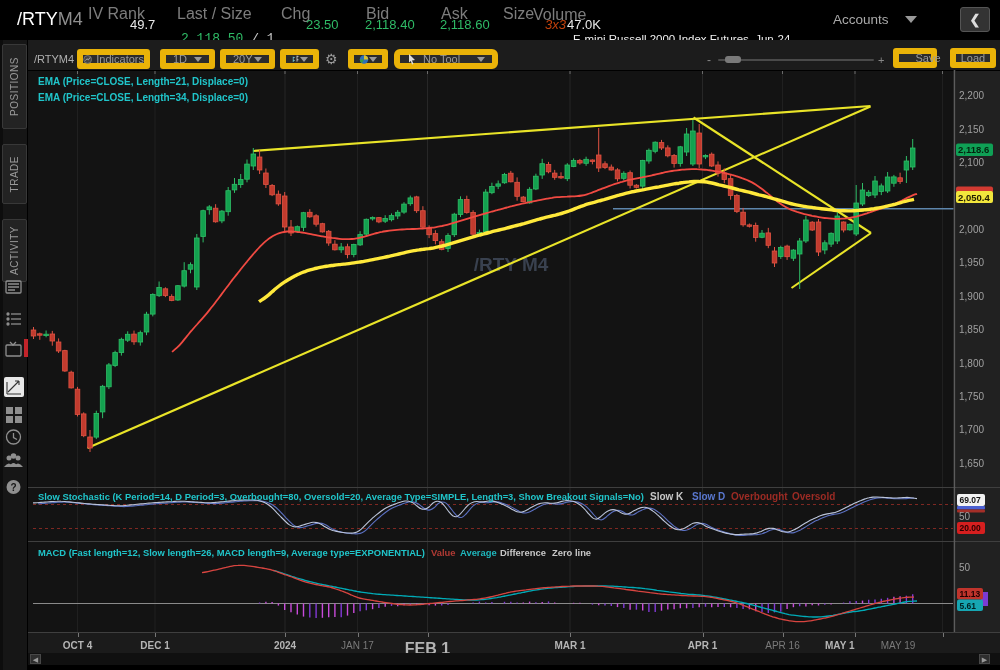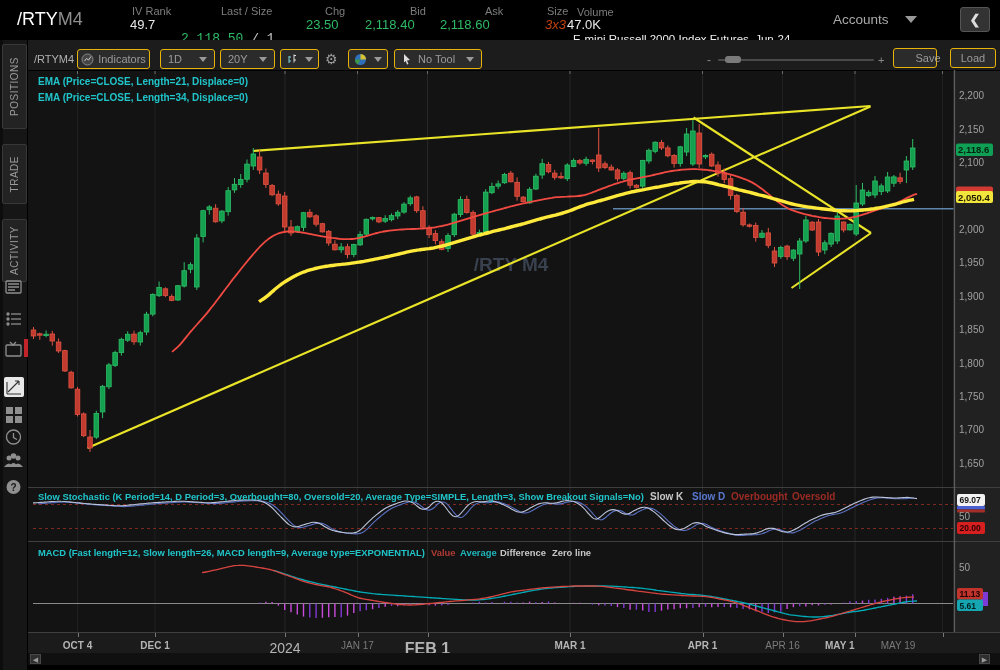--- a/index.html
+++ b/index.html
@@ -1,29 +1,29 @@
 <!DOCTYPE html>
 <html><head><meta charset="utf-8"><style>
 * { margin:0; padding:0; box-sizing:border-box; }
 html,body { width:1000px; height:670px; background:#000; overflow:hidden;
   font-family:"Liberation Sans", sans-serif; }
 #app { position:relative; width:1000px; height:670px; background:#000; }
 .abs { position:absolute; }
-.lab { color:#7d7d7d; font-size:11px;margin-left:44px; }
+.lab { color:#7d7d7d; font-size:16px; }
 .val { font-size:13px; color:#e8e8e8;margin-left:34px; }
 .grn { color:#2FBB66; }
 .axt { font-size:10px; fill:#A0A0A0; font-family:"Liberation Sans",sans-serif; }
 .cyt { font-size:10px; font-weight:bold; fill:#20C5CA; font-family:"Liberation Sans",sans-serif; }
 .cyt2 { font-size:9.4px; font-weight:bold; fill:#20C5CA; font-family:"Liberation Sans",sans-serif; }
 .lbl2 { font-size:10px; font-weight:bold; font-family:"Liberation Sans",sans-serif; }
 .lbl3 { font-size:9.4px; font-weight:bold; font-family:"Liberation Sans",sans-serif; }
 .bdg { font-size:9.5px; font-weight:bold; font-family:"Liberation Sans",sans-serif; }
 .bdg2 { font-size:8.5px; font-weight:bold; font-family:"Liberation Sans",sans-serif; }
 .wm { font-size:19px; font-weight:bold; fill:#39414F; font-family:"Liberation Sans",sans-serif; }
-.btn { position:absolute; background:#2b2b2b; border:1px solid #eab308; border-radius:3px;
+.btn { position:absolute; background:#2b2b2b; border:6px solid #eab308; border-radius:3px;
   color:#9a9a9a; font-size:11px; display:flex; align-items:center; justify-content:center; }
 .caret { width:0; height:0; border-left:4px solid transparent; border-right:4px solid transparent;
   border-top:5px solid #999; display:inline-block; }
 .vtab { position:absolute; left:2px; width:25px; background:#232323; border:1px solid #383838;
   border-radius:2px; color:#9a9a9a; font-size:10px; display:flex; align-items:center; justify-content:center; }
 .vtab span { transform:rotate(180deg); writing-mode:vertical-rl; letter-spacing:0.5px; }
 </style></head><body>
 <div id="app">
 
 <div class="abs" style="left:0;top:0;width:1000px;height:40px;background:#000;">
@@ -123,21 +123,21 @@
       </div>
   <div class="abs" style="left:297px;top:11px;color:#9a9a9a;font-size:14px;">⚙</div>
   <div class="btn" style="left:320px;top:9px;width:40px;height:20px;justify-content:space-between;padding:0 5px;">
     <svg width="13" height="13" viewBox="0 0 13 13">
           <circle cx="6.5" cy="6.5" r="5.5" fill="#2e6fba"></circle>
           <path d="M6.5 1 a5.5 5.5 0 0 1 5.5 5.5 l-5.5 0 z" fill="#d8c22e"></path>
           <path d="M1 6.5 a5.5 5.5 0 0 0 3 4.9 l2.5 -4.9 z" fill="#3a9a4a"></path>
         </svg>
     <span class="caret"></span>
       </div>
-  <div class="btn" style="left:366px;top:9px;width:88px;height:20px;padding:0 7px;justify-content:flex-start;">
+  <div class="btn" style="left:366px;top:9px;width:104px;height:20px;padding:0 7px;justify-content:flex-start;border-radius:6px;">
     <svg width="10" height="12" viewBox="0 0 10 12" style="margin-right:6px;">
           <path d="M2 1 L8 7 L5 7.5 L6.5 11 L5 11.5 L3.8 8 L2 9.5 Z" fill="#ddd"></path>
         </svg>
     No Tool<span class="caret" style="margin-left:auto;"></span></div>
   <span class="abs" style="left:679px;top:13px;color:#888;font-size:12px;">-</span>
   <div class="abs" style="left:690px;top:19px;width:156px;height:2px;background:#4a4a4a;border-radius:1px;"></div>
   <div class="abs" style="left:697px;top:16px;width:16px;height:7px;background:#7a7a7a;border-radius:3px;"></div>
   <span class="abs" style="left:850px;top:14px;color:#888;font-size:11px;">+</span>
   <div class="btn" style="left:865px;top:8px;width:44px;height:20px;padding-left:26px;">Save</div>
   <div class="btn" style="left:922px;top:8px;width:46px;height:20px;">Load</div>
@@ -613,21 +613,21 @@
 
 <line x1="954.5" y1="70" x2="954.5" y2="632" stroke="#5C5C5C" stroke-width="1.6"></line>
 </svg></div>
 
 <div class="abs" style="left:28px;top:632px;width:972px;height:21px;background:#1b1b1b;border-top:1px solid #3f3f3f;">
 </div>
 <span class="abs" style="left:47.5px;top:640px;width:60px;text-align:center;font-size:10px;font-weight:bold;color:#b5b5b5;">OCT 4</span>
 <div class="abs" style="left:77.5px;top:633px;width:1px;height:4px;background:#777;"></div>
 <span class="abs" style="left:125px;top:640px;width:60px;text-align:center;font-size:10px;font-weight:bold;color:#b5b5b5;">DEC 1</span>
 <div class="abs" style="left:155.0px;top:633px;width:1px;height:4px;background:#777;"></div>
-<span class="abs" style="left:255px;top:640px;width:60px;text-align:center;font-size:14px;font-weight:normal;color:#b5b5b5;">2024</span>
+<span class="abs" style="left:255px;top:640px;width:60px;text-align:center;font-size:10px;font-weight:bold;color:#b5b5b5;">2024</span>
 <div class="abs" style="left:285.0px;top:633px;width:1px;height:4px;background:#777;"></div>
 <span class="abs" style="left:327.5px;top:640px;width:60px;text-align:center;font-size:10px;font-weight:normal;color:#7a7a7a;">JAN 17</span>
 <div class="abs" style="left:357.5px;top:633px;width:1px;height:4px;background:#777;"></div>
 <span class="abs" style="left:397.5px;top:640px;width:60px;text-align:center;font-size:16px;font-weight:bold;color:#b5b5b5;">FEB 1</span>
 <div class="abs" style="left:427.5px;top:633px;width:1px;height:4px;background:#777;"></div>
 <span class="abs" style="left:540px;top:640px;width:60px;text-align:center;font-size:10px;font-weight:bold;color:#b5b5b5;">MAR 1</span>
 <div class="abs" style="left:570.0px;top:633px;width:1px;height:4px;background:#777;"></div>
 <span class="abs" style="left:672.5px;top:640px;width:60px;text-align:center;font-size:10px;font-weight:bold;color:#b5b5b5;">APR 1</span>
 <div class="abs" style="left:702.5px;top:633px;width:1px;height:4px;background:#777;"></div>
 <span class="abs" style="left:752.5px;top:640px;width:60px;text-align:center;font-size:10px;font-weight:normal;color:#7a7a7a;">APR 16</span>

